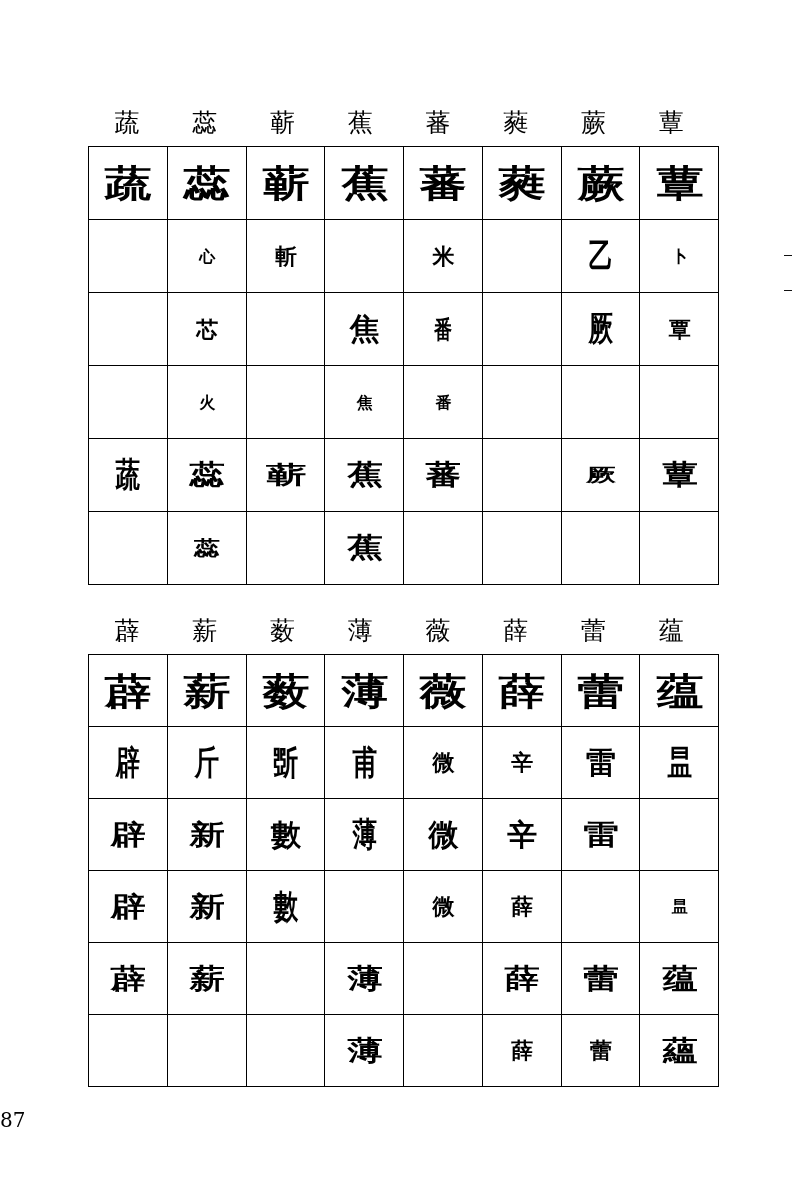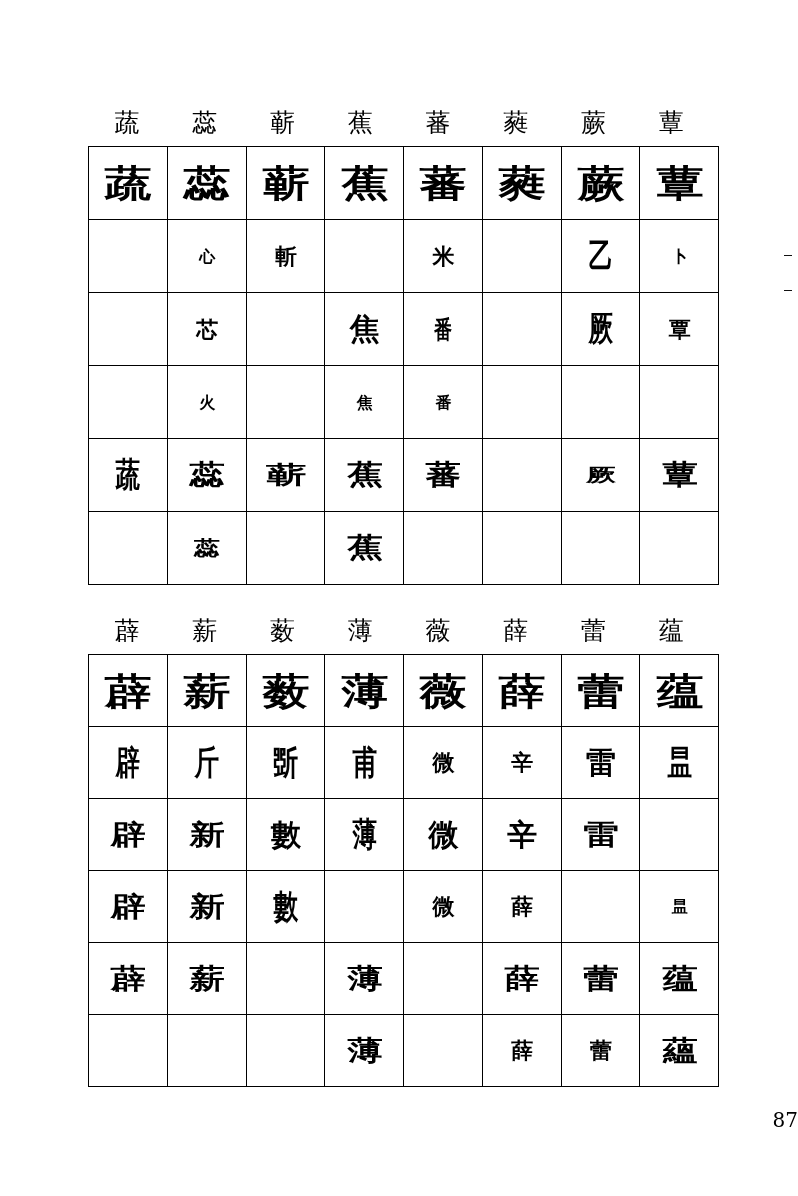--- a/index.html
+++ b/index.html
@@ -81,21 +81,21 @@
   .s-xs  { font-size: 16px; }
   .sq    { transform: scaleX(1.18) scaleY(0.92); }
   .tall  { transform: scaleX(0.82) scaleY(1.12); }
   .wide  { transform: scaleX(1.35) scaleY(0.8); }
 
   .page-number {
     position: absolute;
     left: 0;
     top: 1108px;
     width: 798px;
-    text-align: right;
+    text-align: left;
     font-family: "DejaVu Serif", serif;
     font-size: 20px;
     color: #000;
   }
 
   
   .edge-tick {
     position: absolute;
     right: 6px;
     width: 8px;

